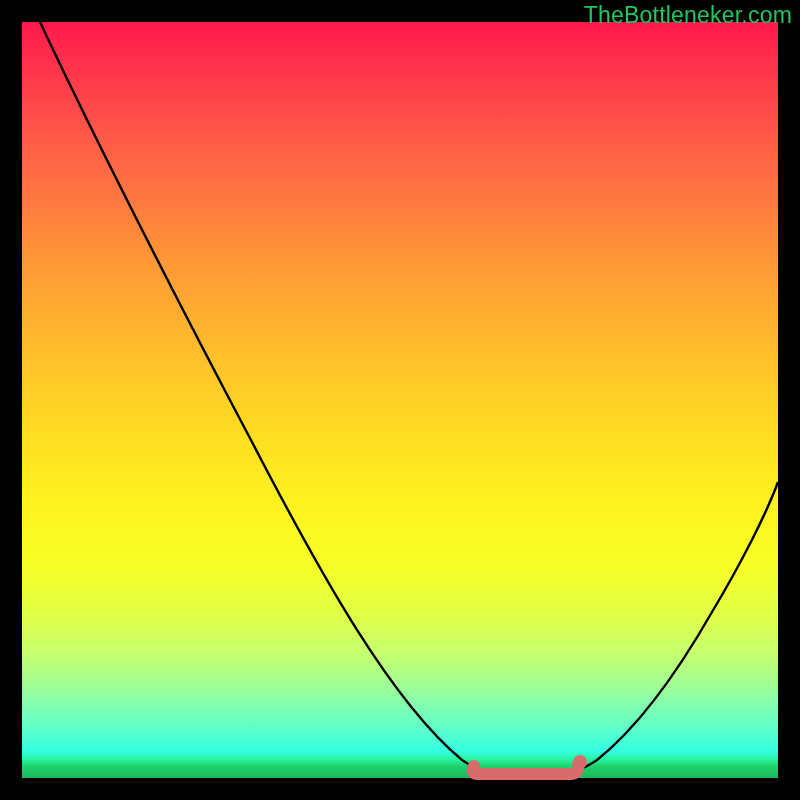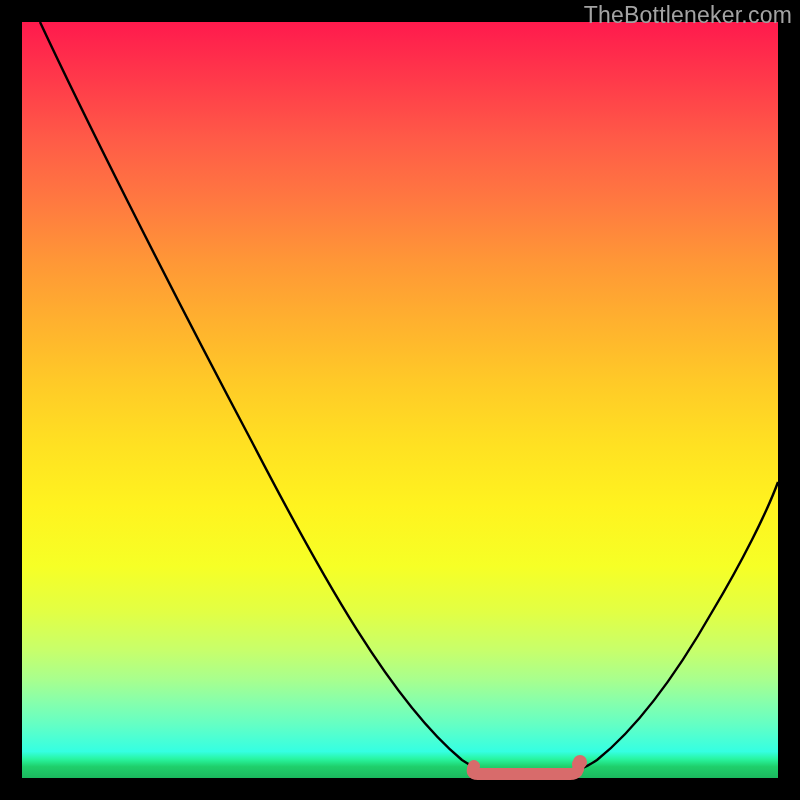--- a/index.html
+++ b/index.html
@@ -43,21 +43,21 @@
       #35ffe2 96.5%,
       #28f5a0 97.5%,
       #1fcf6b 98.5%,
       #1bb85e 100%
     );
   }
   .watermark {
     position: absolute;
     top: 2px;
     right: 8px;
-    color: #a3a3a3;
+    color: #22c55e;
     font-size: 23px;
     font-weight: 400;
     letter-spacing: 0.2px;
     user-select: none;
   }
   svg.overlay {
     position: absolute;
     left: 22px;
     top: 22px;
     width: 756px;

